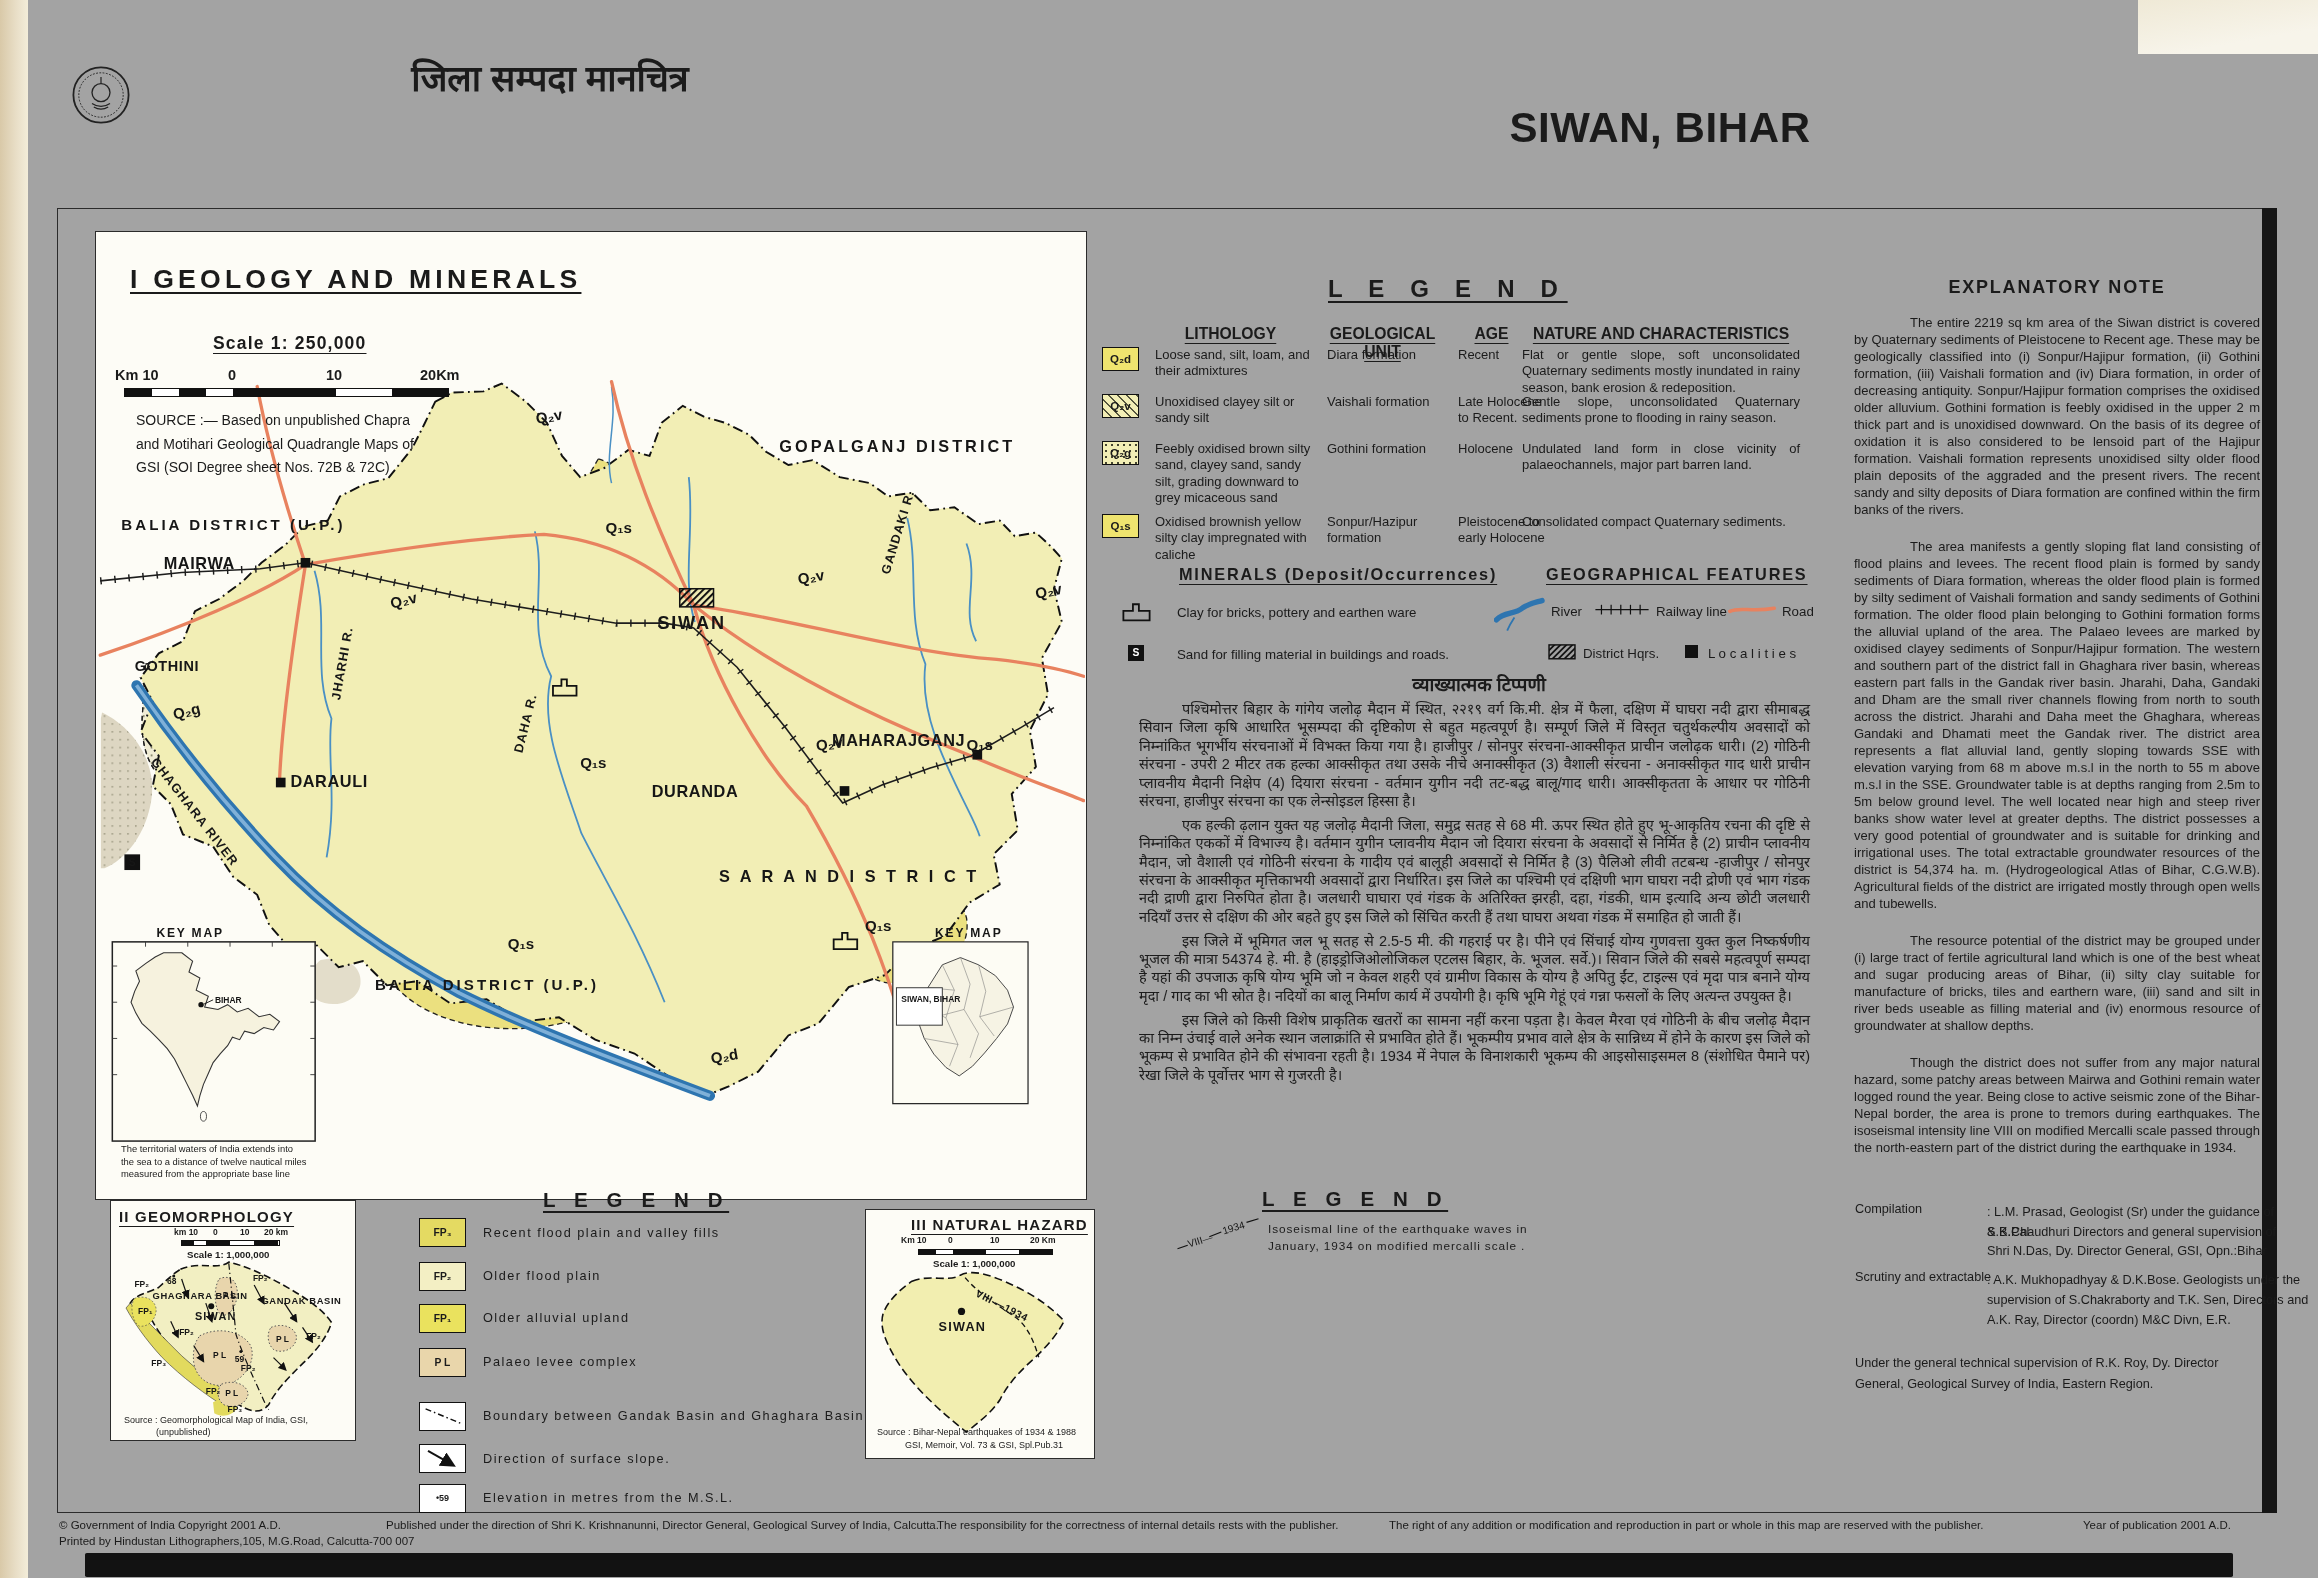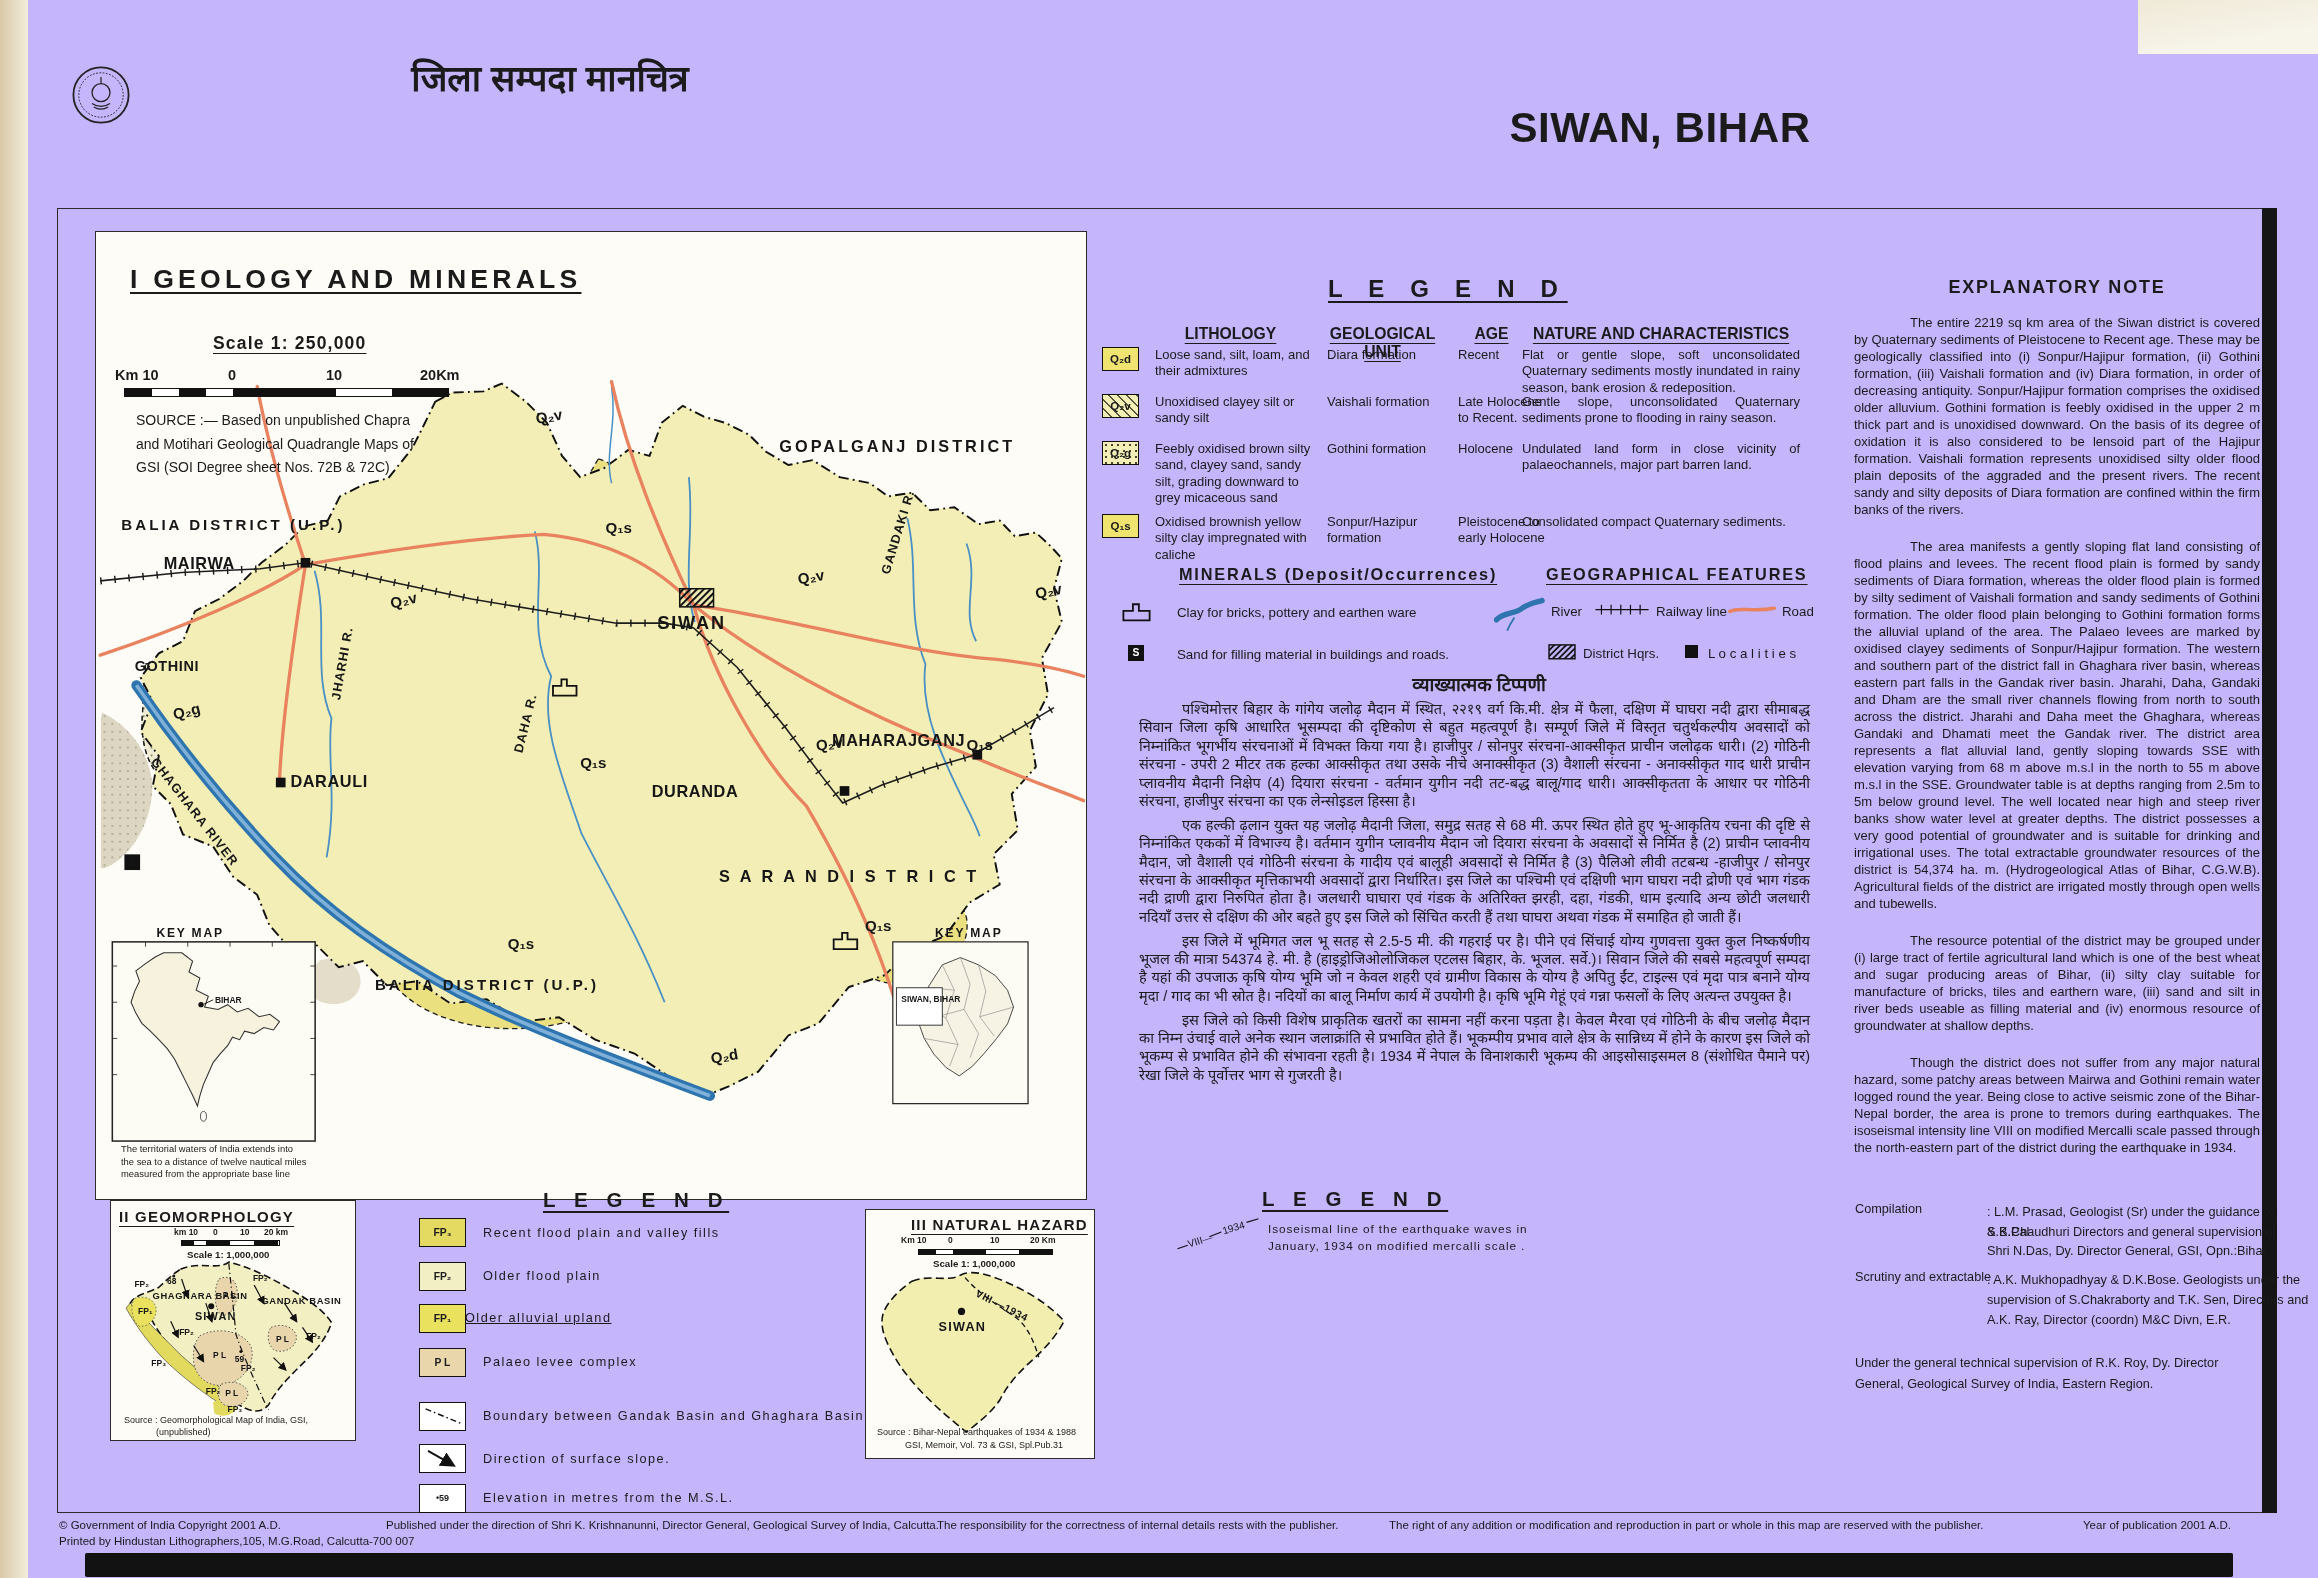--- a/index.html
+++ b/index.html
@@ -1,16 +1,16 @@
 <!DOCTYPE html>
 <html style="font-size:9.7px"><head>
 <meta charset="utf-8">
 <style>
   html,body{margin:0;padding:0;background:#cfc6b2;}
-  .page{position:relative;width:2319px;height:1579px;background:#c4b5fd;overflow:hidden;
+  .page{position:relative;width:2319px;height:1579px;background:#a3a3a3;overflow:hidden;
         font-family:"Liberation Sans",sans-serif;color:#1b1b1b;}
   .abs{position:absolute;}
   
   .scan-left{left:0;top:0;width:28px;height:1579px;
     background:linear-gradient(90deg,#d9c9a8,#e9dfc8 60%,#f3edd9);}
   .scan-corner{right:0;top:0;width:181px;height:54px;
     background:linear-gradient(170deg,#efe9d6,#f7f4ea 70%);}
   
   .hdr-hi{font-weight:bold;font-size:36px;text-align:center;}
   .hdr-en{font-weight:bold;font-size:42px;text-align:center;letter-spacing:0.6px;}
@@ -466,21 +466,21 @@
       <span>FP₃</span>
     </div>
   <div class="abs gml-lab" style="left:483px;top:1226px;">Recent flood plain and valley fills</div>
   <div class="abs gml-sw" style="left:419px;top:1262px;background:#f3efc4;">
       <span>FP₂</span>
     </div>
   <div class="abs gml-lab" style="left:483px;top:1269px;">Older flood plain</div>
   <div class="abs gml-sw" style="left:419px;top:1304px;background:#eae25e;">
       <span>FP₁</span>
     </div>
-  <div class="abs gml-lab" style="left:465px;top:1311px;text-decoration:underline;">Older alluvial upland</div>
+  <div class="abs gml-lab" style="left:483px;top:1311px;">Older alluvial upland</div>
   <div class="abs gml-sw" style="left:419px;top:1348px;background:#e9d6ab;">
       <span>P L</span>
     </div>
   <div class="abs gml-lab" style="left:483px;top:1355px;">Palaeo levee complex</div>
   <div class="abs gml-sw" style="left:419px;top:1402px;background:#fff;">
     <svg width="42" height="24" viewBox="0 0 70 40">
         <path d="M6,8 L64,32" stroke="#111" stroke-width="2.4" stroke-dasharray="10 5 2.5 5" fill="none"></path>
       </svg>
   </div>
   <div class="abs gml-lab" style="left:483px;top:1409px;">Boundary between Gandak Basin and Ghaghara Basin.</div>

